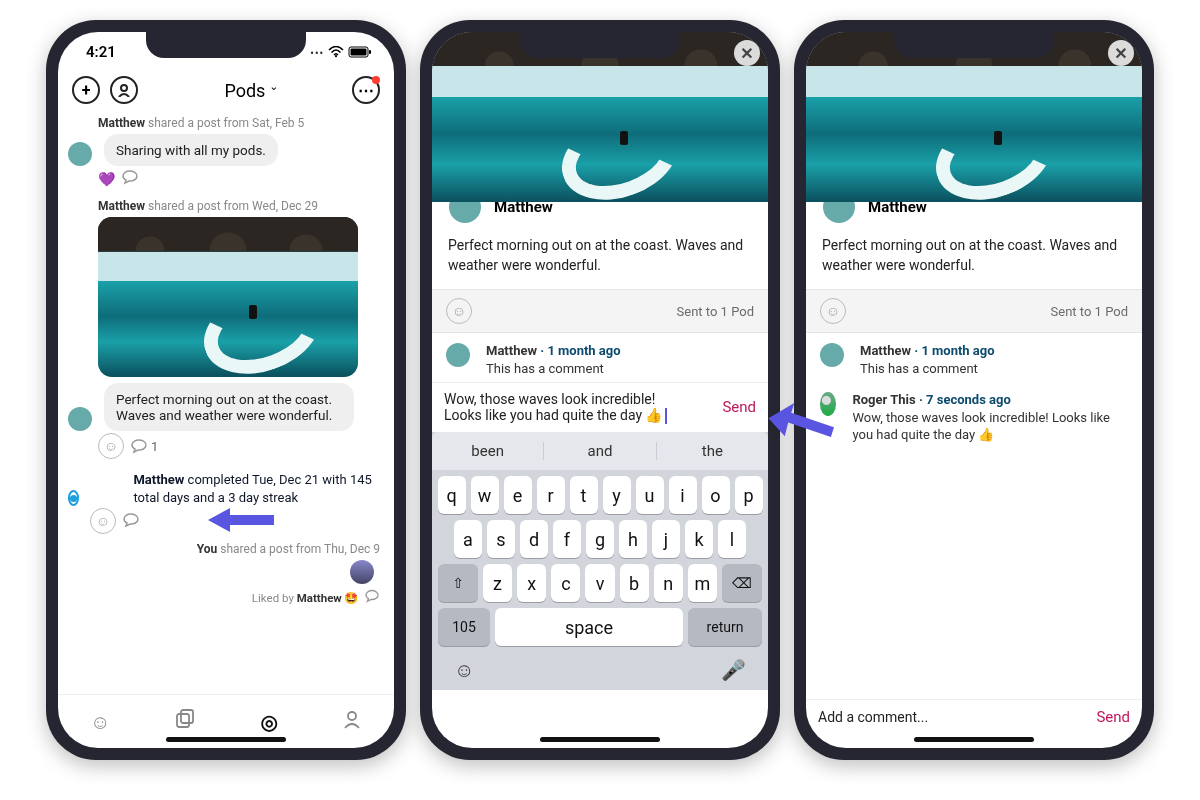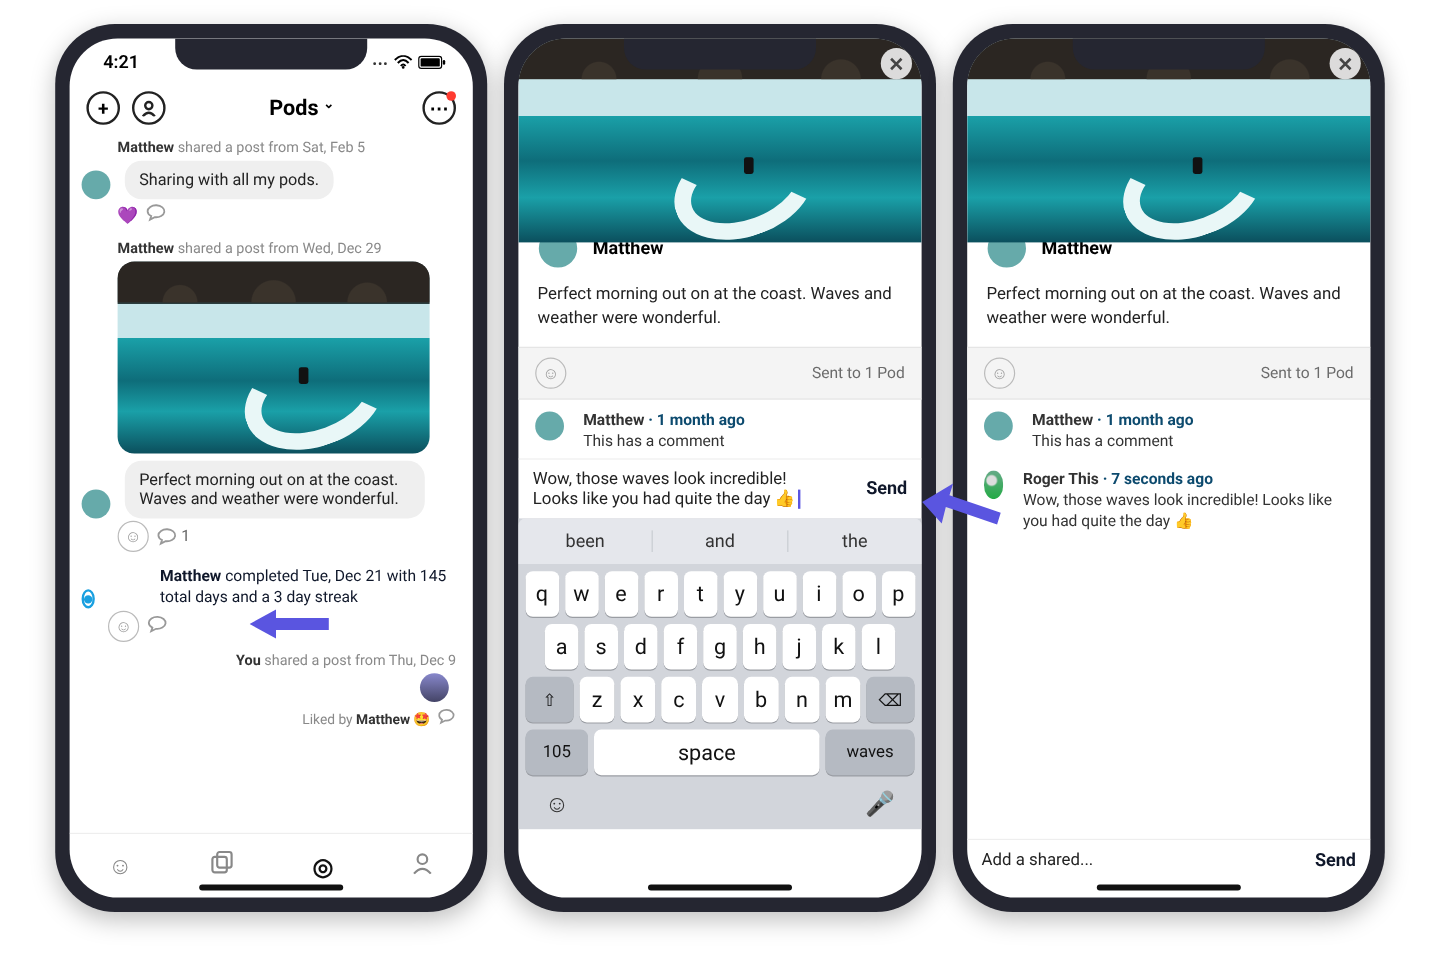--- a/index.html
+++ b/index.html
@@ -8,21 +8,21 @@
   .phone { width:360px; height:740px; background:#252631; border-radius:50px; padding:12px; position:relative; box-shadow:0 6px 20px rgba(0,0,0,.25); }
   .screen { width:100%; height:100%; background:#fff; border-radius:40px; overflow:hidden; position:relative; display:flex; flex-direction:column;}
   .notch { position:absolute; top:0; left:50%; transform:translateX(-50%); width:160px; height:26px; background:#252631; border-radius:0 0 18px 18px; z-index:50;}
   .statusbar { height:40px; display:flex; align-items:center; justify-content:space-between; padding:0 22px 0 28px; font-size:15px; font-weight:600;}
   .sbar-right { display:flex; gap:4px; align-items:center;}
   .wifi,.signal,.batt { display:inline-block;}
   .signal::before{content:"•••";letter-spacing:1px;font-size:10px;color:#333;}
   .wifi svg, .batt svg { display:block;}
   .topnav { display:flex; align-items:center; justify-content:space-between; padding:4px 14px 8px; }
   .iconcircle { width:28px;height:28px;border:2px solid #222;border-radius:50%;display:flex;align-items:center;justify-content:center;font-size:16px;font-weight:700;}
-  .title-drop { font-weight:700; font-size:18px; display:flex; align-items:flex-start; gap:4px;margin-left:13px;}
+  .title-drop { font-weight:400; font-size:18px; display:flex; align-items:flex-start; gap:4px;margin-left:13px;}
   .chev{font-size:11px;}
   .msgicon { position:relative;}
   .dotred{position:absolute;top:-2px;right:-2px;width:8px;height:8px;background:#ff3b30;border-radius:50%;}
   .feed { flex:1; overflow:hidden; padding:0 10px; font-size:13px; color:#444;}
   .meta { color:#898989; font-size:12px; margin:4px 0 4px 30px;}
   .meta b{color:#333;}
   .avatar-s{width:24px;height:24px;border-radius:50%;background:#6aa;display:inline-block;vertical-align:middle;margin-right:6px;}
   .avatar-m{width:38px;height:38px;border-radius:50%;background:#6aa;display:inline-block;}
   .bubble{background:#efefef;border-radius:14px;padding:8px 12px;display:inline-block;max-width:250px;font-size:13.5px;color:#222;}
   .row{display:flex;align-items:flex-end;gap:6px;margin:4px 0 2px 0;}
@@ -38,21 +38,21 @@
   .postauthor b{font-size:15px;}
   .caption{padding:10px 16px 14px;font-size:14px;color:#222;line-height:1.4;}
   .sentbar{background:#f4f4f4;border-top:1px solid #e5e5e5;border-bottom:1px solid #e5e5e5;padding:8px 14px;display:flex;align-items:center;justify-content:space-between;color:#6b6b6b;font-size:13px;}
   .emoji-circ{width:26px;height:26px;border:1.5px solid #bbb;border-radius:50%;display:flex;align-items:center;justify-content:center;color:#999;font-size:14px;}
   .comment{display:flex;gap:10px;padding:10px 14px 4px;font-size:13px;}
   .comment .who{color:#333;font-weight:700;}
   .comment .when{color:#0c4a6e;font-weight:700;}
   .comment .body{color:#333;margin-top:2px;line-height:1.35;}
   .inputrow{display:flex;align-items:center;padding:8px 12px;border-top:1px solid #eee;gap:8px;}
   .inputrow .txt{flex:1;font-size:14px;color:#222;}
-  .sendbtn{color:#0f172a;font-weight:700;font-size:15px;margin-left:32px;}
+  .sendbtn{color:#be185d;font-weight:400;font-size:15px;margin-left:32px;}
   .placeholder{color:#aaa;}
   .keyboard{background:#d2d5db;padding:6px 4px 8px;}
   .suggest{display:flex;background:#e5e7ec;border-radius:6px 6px 0 0;margin:-6px -4px 6px;padding:10px 0;}
   .suggest span{flex:1;text-align:center;color:#333;font-size:15px;border-right:1px solid #c9ccd2;}
   .suggest span:last-child{border:none;}
   .krow{display:flex;gap:5px;justify-content:center;margin:6px 2px;}
   .key{background:#fff;border-radius:6px;box-shadow:0 1px 0 #9a9da3;height:38px;display:flex;align-items:center;justify-content:center;font-size:18px;color:#111;min-width:28px;flex:1;}
   .key.fn{background:#b5bac2;font-size:14px;flex:0 0 40px;}
   .key.space{flex:4;}
   .key.ret{flex:0 0 74px;background:#b5bac2;font-size:14px;}
@@ -292,21 +292,21 @@
               <span class="key">v</span>
               <span class="key">b</span>
               <span class="key">n</span>
               <span class="key">m</span>
             </div>
           <span class="key fn">⌫</span>
         </div>
         <div class="krow">
           <span class="key num">105</span>
           <span class="key space">space</span>
-          <span class="key ret">waves</span>
+          <span class="key ret">return</span>
         </div>
         <div class="kfoot">
           <span>☺</span>
           <span>🎤</span>
         </div>
       </div>
       <div class="home-ind"></div>
     </div>
   </div>
 
@@ -371,21 +371,21 @@
         <div>
           <span class="who">Roger This</span>
           <span class="when"> · <span>7 seconds ago</span></span>
           <div class="body">Wow, those waves look incredible! Looks like you had quite the day 👍</div>
         </div>
       </div>
 
       <div style="flex:1"></div>
 
       <div class="inputrow" style="border-top:1px solid #eee;">
-        <span class="txt placeholder" placeholder="Add a comment...">Add a shared...</span>
+        <span class="txt placeholder" placeholder="Add a comment...">Add a comment...</span>
         <span class="sendbtn">Send</span>
       </div>
       <div style="height:14px;"></div>
       <div class="home-ind"></div>
     </div>
   </div>
 
 </div>
 
 </body></html>

